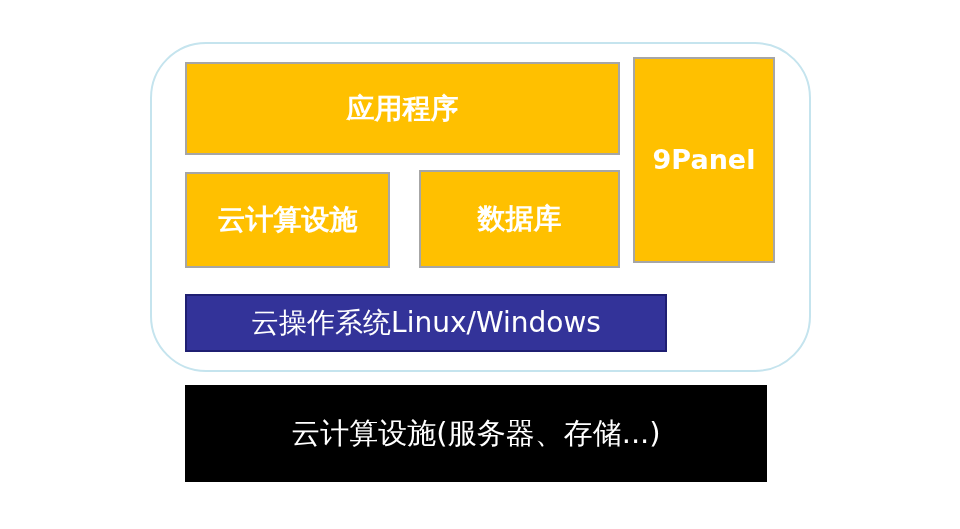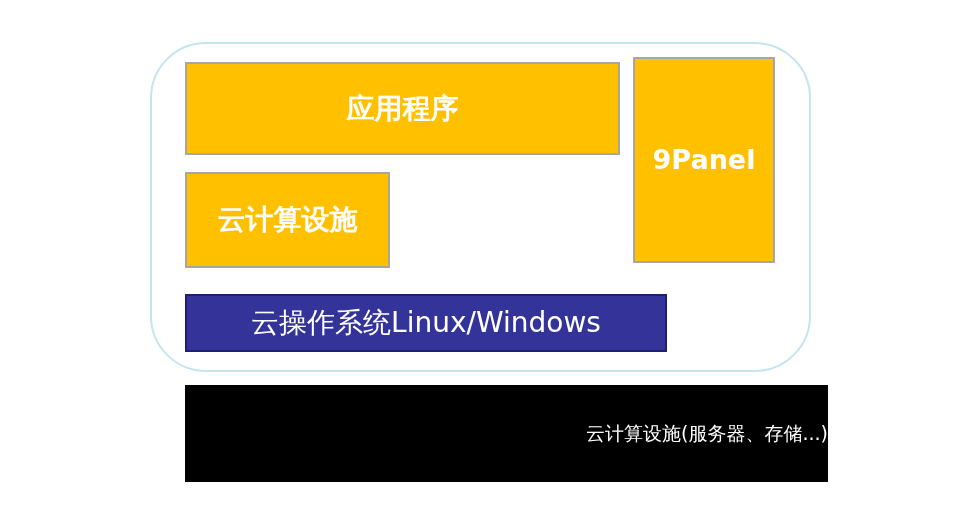--- a/index.html
+++ b/index.html
@@ -49,42 +49,44 @@
   .os-bar {
     left: 185px; top: 294px;
     width: 482px; height: 58px;
     background: var(--os-fill, #333399);
     border: 2px solid var(--os-border, #1f1f72);
     font-size: 28px;
   }
 
   .infra-bar {
     left: 185px; top: 385px;
-    width: 643px; height: 97px;
+    width: 582px; height: 97px;
     background: var(--infra-fill, #000000);
     border: none;
-    font-size: 19px;
-    justify-content: flex-end;
+    font-size: 29px;
   }
 </style>
 </head>
 <body>
 
 <div class="stage">
 
   <div class="abs platform-outline"></div>
 
   <div class="abs block amber box-app">
     <span>应用程序</span>
   </div>
 
   <div class="abs block amber box-runtime">
     <span>云计算设施</span>
   </div>
 
+  <div class="abs block amber box-database">
+    <span>数据库</span>
+  </div>
 
   <div class="abs block amber box-panel">
     <span>9Panel</span>
   </div>
 
   <div class="abs block os-bar">
     <span>云操作系统Linux/Windows</span>
   </div>
 
   <div class="abs block infra-bar">

